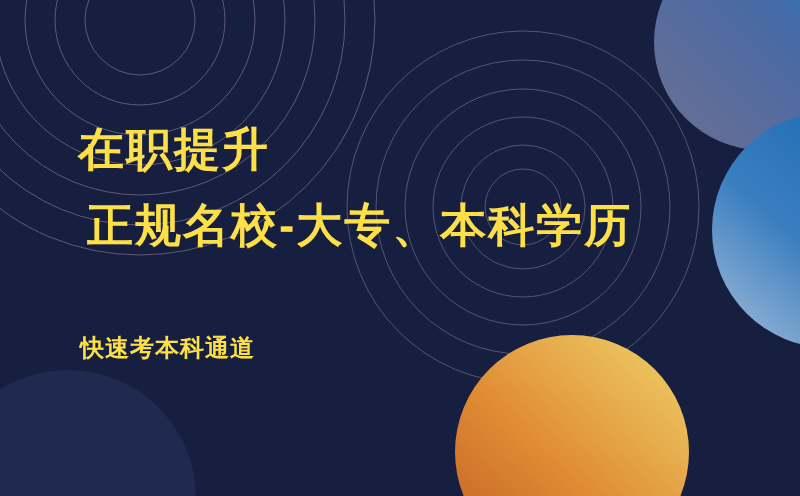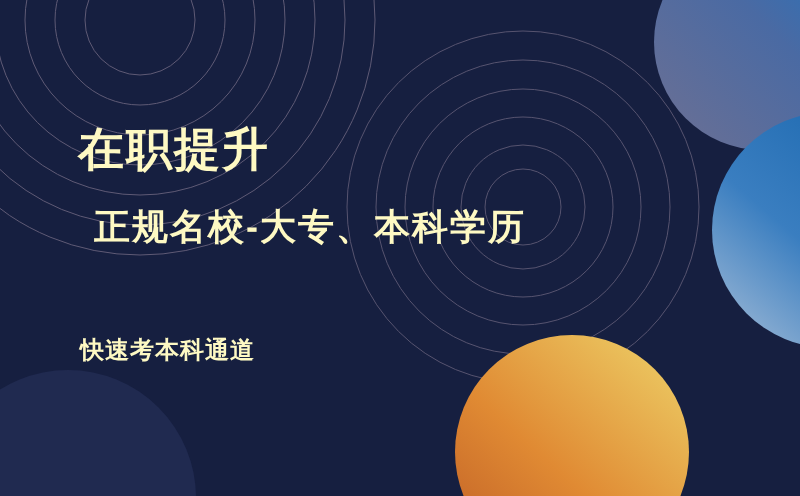--- a/index.html
+++ b/index.html
@@ -29,35 +29,35 @@
   .deco svg { display: block; }
 
   
   .copy {
     position: absolute;
     left: 78px;
     top: 118px;
     z-index: 5;
   }
   .line {
-    color: #fef9c3;
+    color: #fde047;
     font-weight: bold;
     white-space: nowrap;
     letter-spacing: 2px;
     text-rendering: geometricPrecision;
   }
   .line1 {
     font-size: 46px;
     line-height: 62px;
     margin: 0 0 14px 0;
   }
   .line2 {
-    font-size: 36px;
+    font-size: 46px;
     line-height: 62px;
-    margin: 16px;
+    margin: 9px;
   }
   .line3 {
     font-size: 24px;
     line-height: 42px;
     margin: 72px 0 0 2px;
     letter-spacing: 1px;
   }
 </style>
 </head>
 <body>

